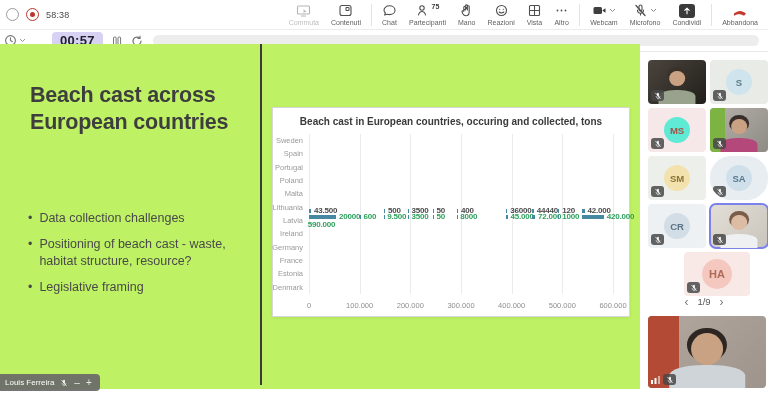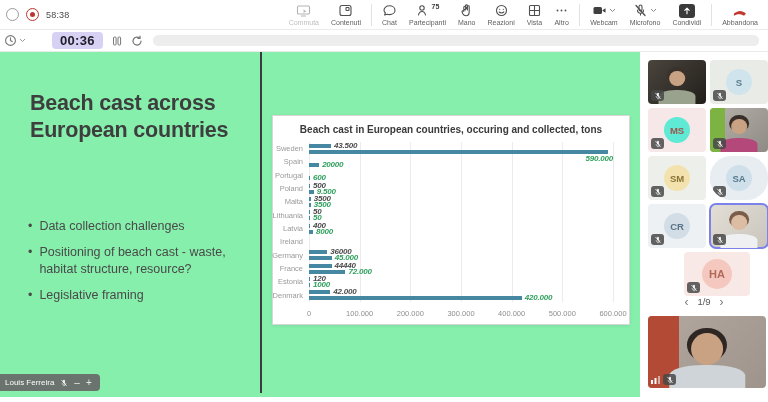--- a/index.html
+++ b/index.html
@@ -25,34 +25,34 @@
   .emph-box{width:16px;height:14px;background:#3b3b3b;border-radius:3px;display:flex;align-items:center;justify-content:center;}
   
   .timerbar{position:absolute;left:0;top:30px;width:768px;height:22px;background:#fff;display:flex;
             align-items:center;padding:0 4px;box-sizing:border-box;border-bottom:1px solid #e9e9e9;}
   .clock-cluster{display:flex;align-items:center;gap:2px;color:#777;}
   .timer-pill{margin-left:26px;background:#d7d1f4;border-radius:4px;padding:1px 8px;
               font-size:13px;font-weight:bold;color:#20202a;letter-spacing:.3px;}
   .t-ic{margin-left:8px;display:flex;align-items:center;}
   .timer-track{flex:1;height:11px;border-radius:6px;background:#ededed;margin:0 5px 0 10px;}
   
-  .slide{position:absolute;left:0;top:52px;width:640px;height:345px;background:#86efac;}
+  .slide{position:absolute;left:0;top:44px;width:640px;height:345px;background:#bef264;}
   .vline{position:absolute;left:260px;top:0;width:2px;height:341px;background:#3b3b3b;}
   .slide-title{position:absolute;left:30px;top:38px;width:232px;font-size:21.5px;font-weight:800;
                color:#3e3e3e;line-height:1.25;letter-spacing:-.2px;}
   .bullets{position:absolute;left:28px;top:166px;width:232px;margin:0;padding:0;list-style:none;}
   .bullets li{display:flex;gap:7px;font-size:12.5px;color:#494949;line-height:1.35;margin-bottom:9px;}
   .bullets .dot{flex:none;}
   
   .chart-card{position:absolute;left:272px;top:63px;width:358px;height:210px;background:#fff;
               border:1px solid #d7d7d7;box-shadow:0 1px 3px rgba(0,0,0,.08);box-sizing:border-box;}
   .chart-title{text-align:center;font-size:10px;font-weight:bold;color:#3a3a3a;margin-top:8px;}
   .plot{position:absolute;left:36px;right:16px;top:26px;bottom:22px;}
   .gridline{position:absolute;top:0;bottom:0;width:1px;background:#ebebeb;}
-  .chart-rows{position:absolute;inset:0;display:flex;flex-direction:column;font-style:italic;}
+  .chart-rows{position:absolute;inset:0;display:flex;flex-direction:row;}
   .chart-row{flex:1;display:flex;flex-direction:column;justify-content:center;gap:1px;}
   .bar-line{display:flex;align-items:center;height:5px;position:relative;}
   .bar{height:4px;flex:none;}
   .bar-label{margin-left:3px;font-size:8px;font-weight:bold;line-height:1;white-space:nowrap;letter-spacing:-.2px;}
   .bar-line.end .bar-label{position:absolute;right:0;top:6px;margin-left:0;}
   .country-col{position:absolute;left:0;top:26px;bottom:22px;width:33px;display:flex;flex-direction:column;}
   .country{flex:1;display:flex;align-items:center;justify-content:flex-end;font-size:7.5px;color:#9a9a9a;padding-right:3px;}
   .xaxis{position:absolute;left:36px;right:16px;bottom:5px;height:10px;}
   .tick{position:absolute;transform:translateX(-50%);font-size:7.5px;color:#8f8f8f;white-space:nowrap;}
   
@@ -251,21 +251,21 @@
 <div class="timerbar">
   <span class="clock-cluster">
     <svg width="13" height="13" viewBox="0 0 14 14">
         <circle cx="7" cy="7" r="5.3" fill="none" stroke="#777" stroke-width="1.2"></circle>
         <path d="M7 4v3l2 1.3" fill="none" stroke="#777" stroke-width="1.2" stroke-linecap="round"></path>
       </svg>
     <svg width="7" height="5" viewBox="0 0 7 5">
         <path d="M1 1l2.5 2.5L6 1" stroke="#999" fill="none" stroke-width="1"></path>
       </svg>
   </span>
-  <span class="timer-pill">00:36</span>
+  <span class="timer-pill">00:57</span>
   <span class="t-ic">
     <svg width="12" height="12" viewBox="0 0 12 12">
         <rect x="2.5" y="2" width="2.6" height="8" rx="1" fill="none" stroke="#777" stroke-width="1"></rect>
         <rect x="7" y="2" width="2.6" height="8" rx="1" fill="none" stroke="#777" stroke-width="1"></rect>
       </svg>
   </span>
   <span class="t-ic">
     <svg width="12" height="12" viewBox="0 0 12 12">
         <path d="M10 6a4 4 0 11-1.2-2.8" fill="none" stroke="#777" stroke-width="1.2" stroke-linecap="round"></path>
         <path d="M9 .8v2.6H6.4" fill="none" stroke="#777" stroke-width="1.2"></path>

